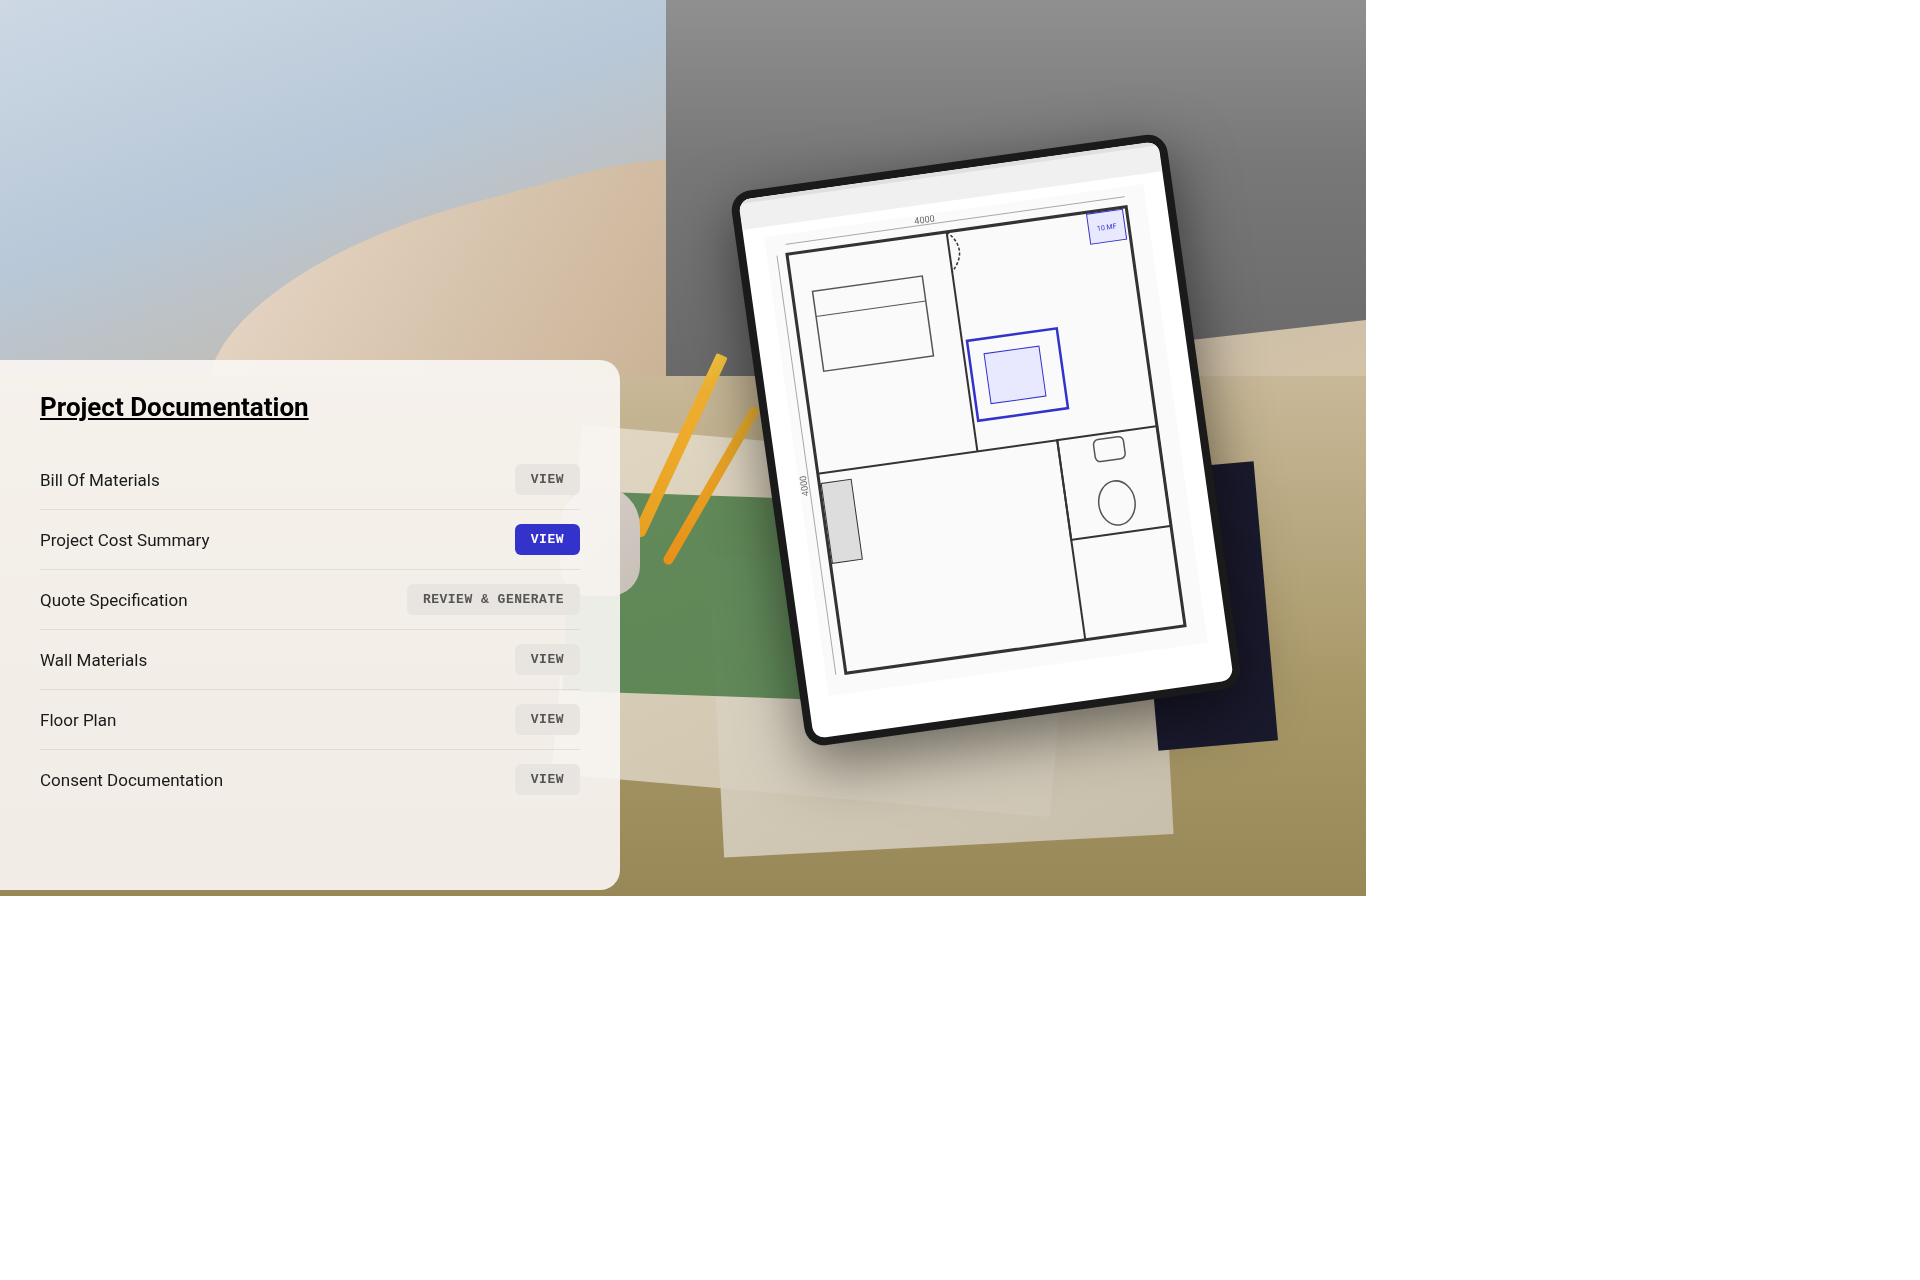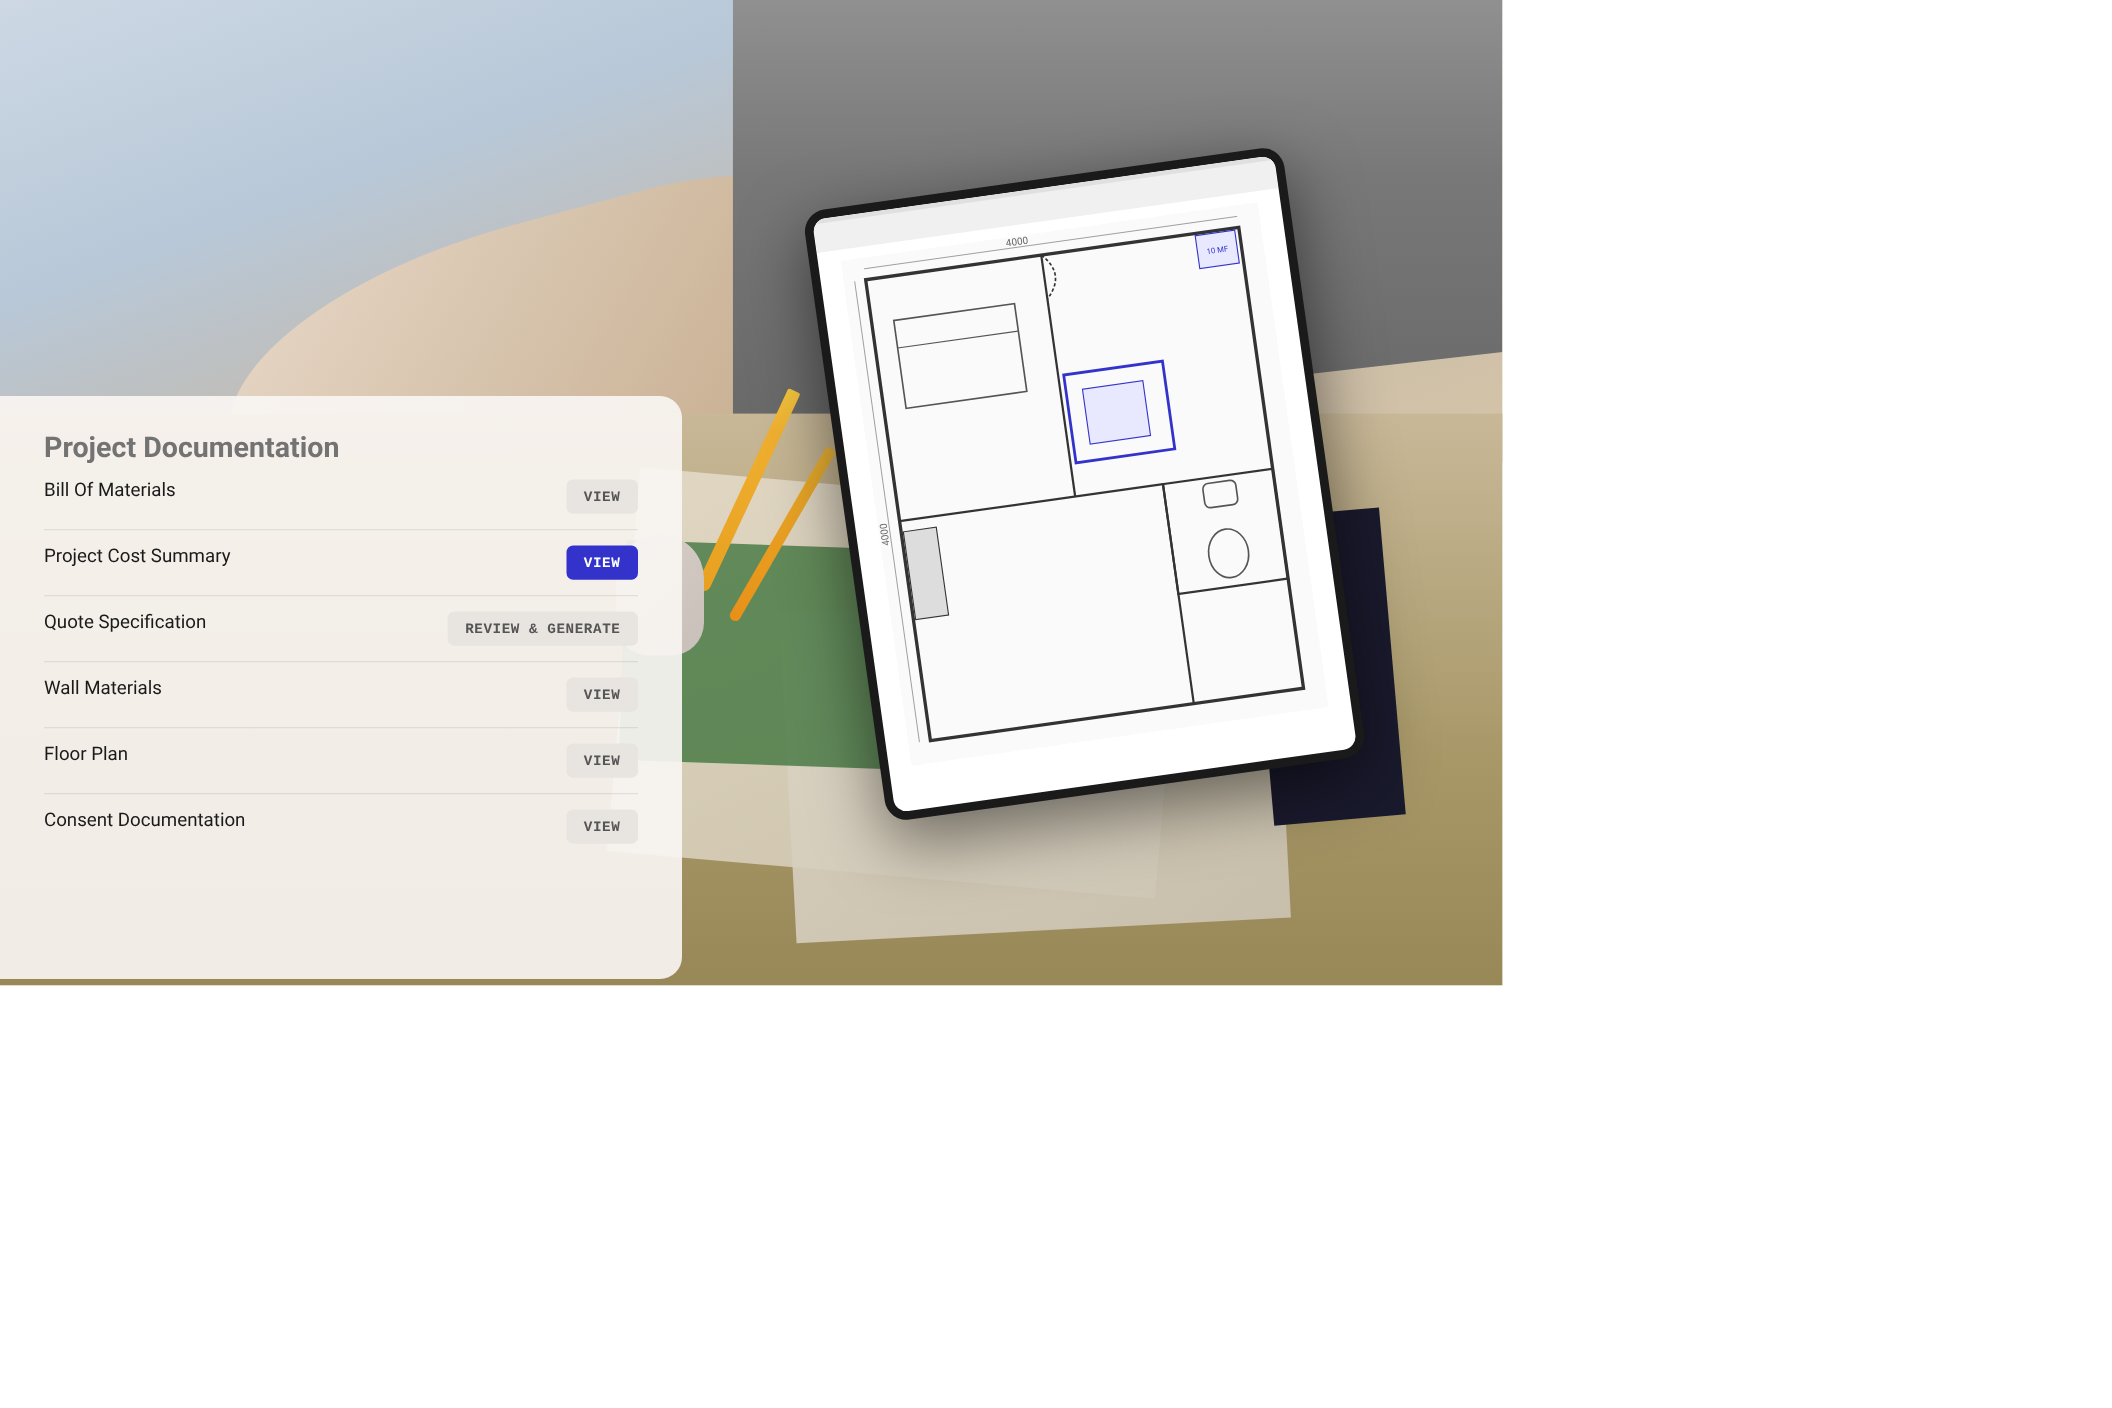--- a/index.html
+++ b/index.html
@@ -196,29 +196,32 @@
       width: 620px;
       background: rgba(248, 245, 242, 0.92);
       border-radius: 0 20px 20px 0;
       padding: 32px 40px;
       min-height: 530px;
     }
 
     .panel-title {
       font-size: 26px;
       font-weight: 700;
-      color: #737373;
+      color: #000000;
+      margin-bottom: 28px;
+      text-decoration: underline;
     }
 
     .doc-list {
       list-style: none;
     }
 
     .doc-item {
       display: flex;
+      align-items: center;
       justify-content: space-between;
       padding: 14px 0;
       border-bottom: 1px solid rgba(0,0,0,0.08);
     }
 
     .doc-item:last-child {
       border-bottom: none;
     }
 
     .doc-name {

